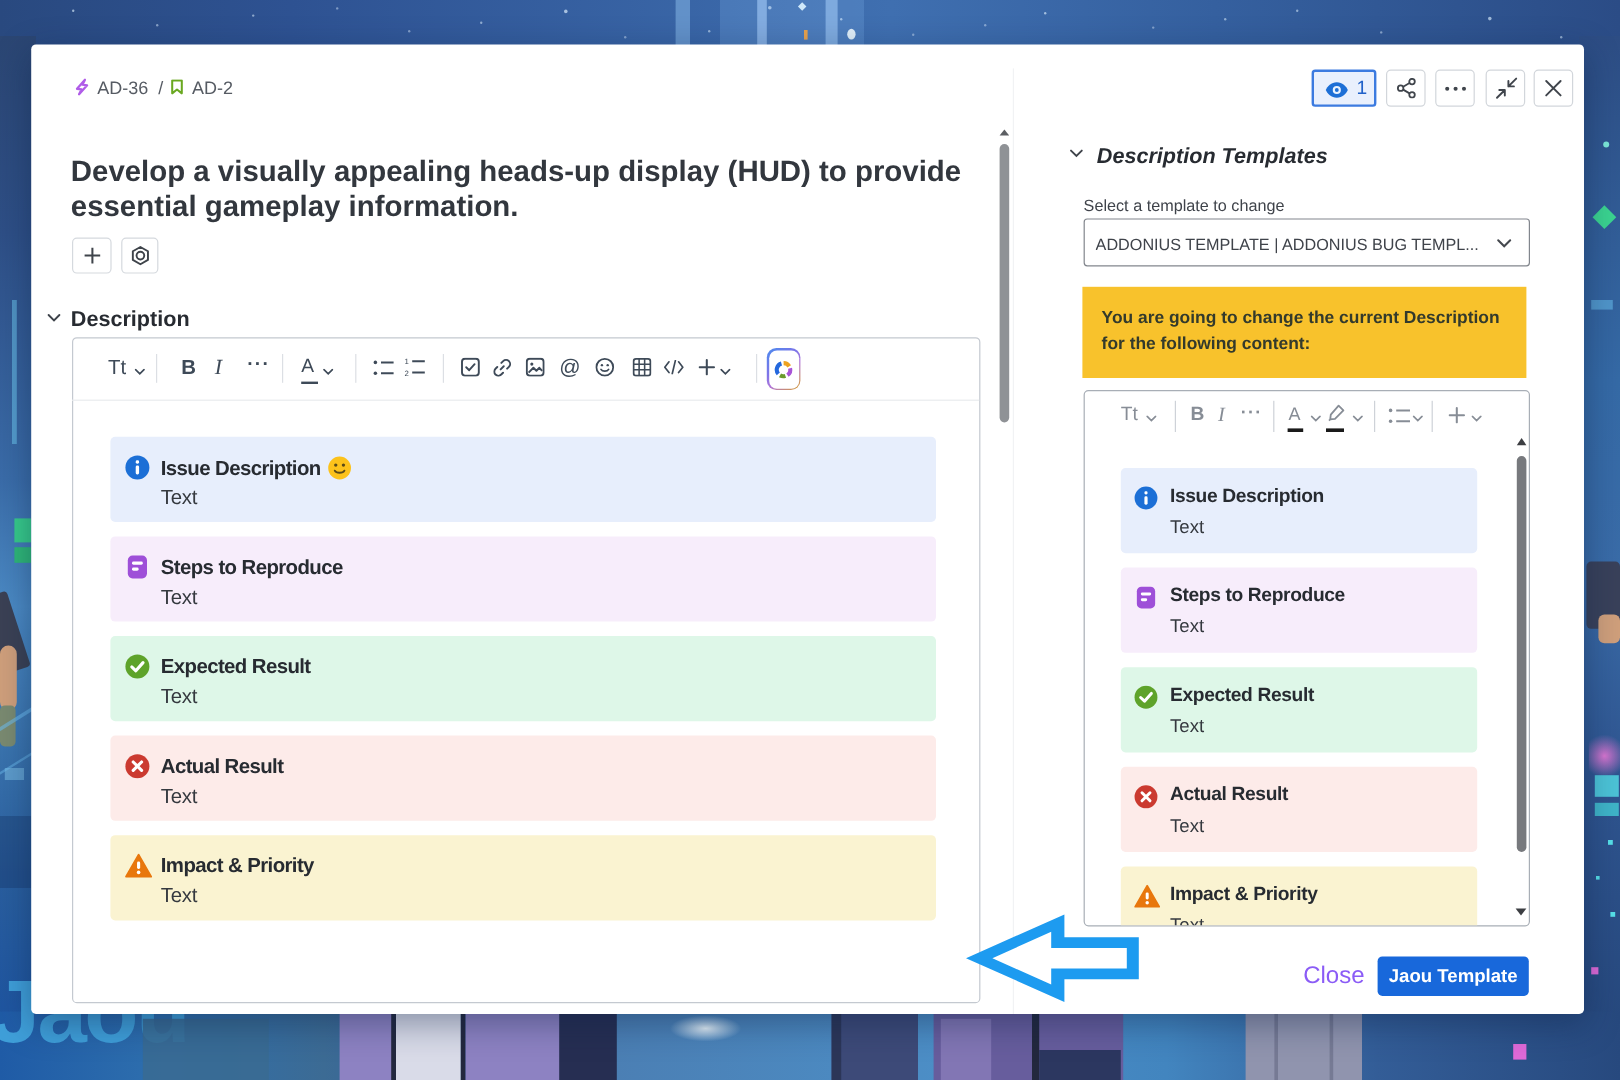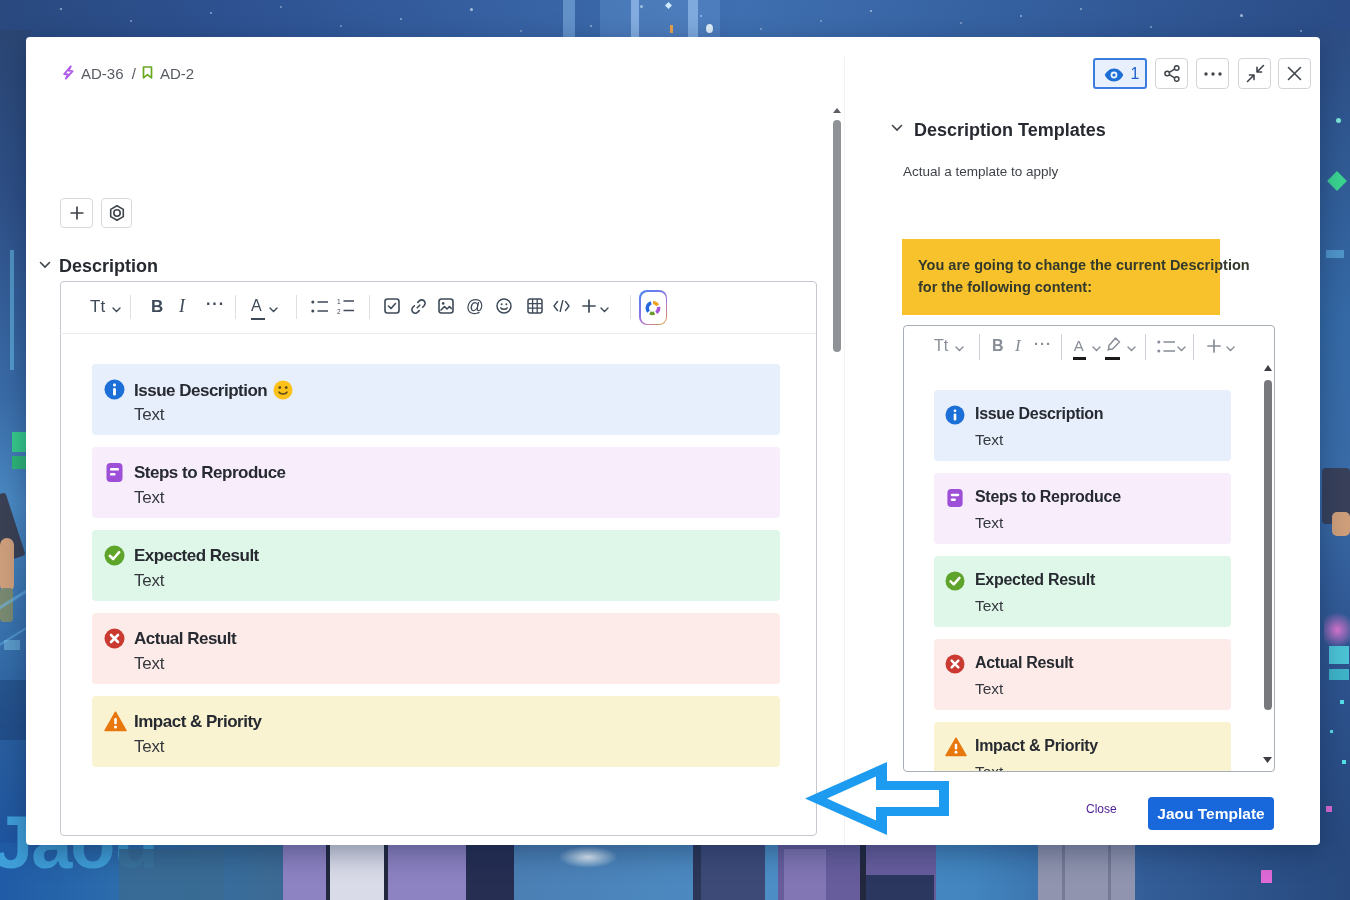--- a/index.html
+++ b/index.html
@@ -39,31 +39,31 @@
   .blk .ic { position:absolute; left:12px; top:15px; }
   
   #msthumb { left:806.5px; top:83px; width:8px; height:232px; background:#8f9296; border-radius:4px; }
   
   #fdiv { left:817.5px; top:20px; width:1px; height:788px; background:#f1f2f4; }
   
   .tbtn { position:absolute; top:21px; height:31px; border:1px solid #d2d6db; border-radius:4px; background:#fff; }
   
   .rp-label { position:absolute; font-size:13.5px; color:#3f434a; }
   #rselect { left:877px; top:145px; width:372px; height:40px; border:1.5px solid #82868d; border-radius:3px; background:#fff; }
-  #rwarn { left:876px; top:202px; width:318px; height:76px; background:#f8c22c; }
+  #rwarn { left:876px; top:202px; width:370px; height:76px; background:#f8c22c; }
   #rwarn div { position:absolute; left:16px; top:15px; width:345px; font-size:14.5px; font-weight:bold; color:#333a2c; line-height:22px; }
   #redbox { left:877px; top:288px; width:372px; height:446.5px; border:1px solid #a8aeb6; border-radius:4px; background:#fff; overflow:hidden; }
   .rtool { position:absolute; color:#878d96; }
   .rblk { position:absolute; left:30px; width:296.5px; height:71px; border-radius:4px; }
   .rblk .bt { position:absolute; left:41px; top:14.5px; font-size:16px; letter-spacing:-0.3px; font-weight:bold; color:#272b31; }
   .rblk .tx { position:absolute; left:41px; top:40.5px; font-size:15.5px; color:#35393f; }
   .rblk .ic { position:absolute; left:11px; top:15px; }
   #rsthumb { position:absolute; left:359.5px; top:54px; width:8px; height:330px; background:#77797d; border-radius:4px; }
   
-  #closebtn { left:1060px; top:765px; font-size:12px; color:#4c1d95; }
+  #closebtn { left:1060px; top:765px; font-size:20px; color:#8b5cf6; }
   #applybtn { left:1122px; top:760px; width:126px; height:33px; background:#1868db; border-radius:4px; color:#fff;
     font-size:15.5px; font-weight:bold; text-align:center; line-height:33px; }
 </style>
 </head>
 <body>
 <div id="stage">
 
   <div class="abs" id="bgtop"></div>
   <div class="abs" id="bgleft"></div>
   <div class="abs" id="bgright"></div>
@@ -143,20 +143,21 @@
 
     <svg class="abs" style="left:35px;top:28px" width="15" height="15" viewBox="0 0 15 15">
       <path d="M9.8 1.4 L3.2 9.0 L7.0 9.5 L4.9 13.6 L11.6 6.1 L7.7 5.6 Z" fill="#fff" stroke="#b05ce8" stroke-width="1.9" stroke-linejoin="round"></path>
     </svg>
     <div class="crumbtxt" style="left:55px;top:28px;">AD-36&nbsp; /</div>
     <svg class="abs" style="left:116px;top:29px" width="11" height="13" viewBox="0 0 11 13">
       <path d="M1.5 1 H9.5 V11.8 L5.5 8.6 L1.5 11.8 Z" fill="none" stroke="#6aa821" stroke-width="1.7" stroke-linejoin="round"></path>
     </svg>
     <div class="crumbtxt" style="left:134px;top:28px;">AD-2</div>
 
+    <div class="abs" id="title">Develop a visually appealing heads-up display (HUD) to provide essential gameplay information.</div>
 
     <div class="sqbtn" style="left:33.5px;top:160.5px;">
       <svg width="16" height="16" style="position:absolute;left:8px;top:6px" viewBox="0 0 16 16">
         <path d="M8 1.5 V14.5 M1.5 8 H14.5" stroke="#3f444b" stroke-width="1.7"></path>
       </svg>
     </div>
     <div class="sqbtn" style="left:74.5px;top:160.5px;width:31px;">
       <svg width="18" height="18" style="position:absolute;left:6px;top:5px" viewBox="0 0 18 18">
         <path d="M9 1.8 L15.3 5.4 V12.6 L9 16.2 L2.7 12.6 V5.4 Z" fill="none" stroke="#3f444b" stroke-width="1.6" stroke-linejoin="round"></path>
         <circle cx="9" cy="9" r="3.2" fill="none" stroke="#3f444b" stroke-width="1.6"></circle>
@@ -329,22 +330,28 @@
     </div>
     <div class="tbtn" style="left:1252px;width:33px;">
       <svg width="15" height="15" style="position:absolute;left:8px;top:7px" viewBox="0 0 15 15">
         <path d="M1.5 1.5 L13.5 13.5 M13.5 1.5 L1.5 13.5" stroke="#40454c" stroke-width="1.6" stroke-linecap="round"></path>
       </svg>
     </div>
 
     <svg class="abs" style="left:865px;top:87px" width="12" height="8" viewBox="0 0 12 8">
       <path d="M1.5 1.5 L6 6 L10.5 1.5" fill="none" stroke="#3f444b" stroke-width="1.6" stroke-linecap="round"></path>
     </svg>
-    <div class="sechead" style="left:888px;top:83px;">Description Templates</div>
-    <div class="rp-label" style="left:877px;top:127px;">Actual a template to apply</div>
+    <div class="sechead" style="left:888px;top:83px;font-style:italic;">Description Templates</div>
+    <div class="rp-label" style="left:877px;top:127px;">Select a template to change</div>
+    <div class="abs" id="rselect">
+      <div style="position:absolute;left:9px;top:13px;font-size:13.5px;color:#3f434a;white-space:nowrap;overflow:hidden;width:334px;">ADDONIUS TEMPLATE | ADDONIUS BUG TEMPL...</div>
+      <svg style="position:absolute;right:14px;top:16px" width="13" height="8" viewBox="0 0 13 8">
+        <path d="M1.5 1.2 L6.5 6.2 L11.5 1.2" fill="none" stroke="#44484e" stroke-width="1.7" stroke-linecap="round"></path>
+      </svg>
+    </div>
     <div class="abs" id="rwarn">
       <div>You are going to change the current Description for the following content:</div>
     </div>
     <div class="abs" id="redbox">
       <div id="rtoolbar">
         <div class="rtool" style="position:absolute;left:30px;top:11px;font-size:16px;">Tt</div>
         <svg style="position:absolute;left:51px;top:20px" width="9" height="6" viewBox="0 0 9 6">
             <path d="M1 1 L4.5 4.5 L8 1" fill="none" stroke="#878d96" stroke-width="1.4" stroke-linecap="round"></path>
           </svg>
         <div style="position:absolute;left:75px;top:8px;width:1px;height:26px;background:#ced2d8;"></div>

